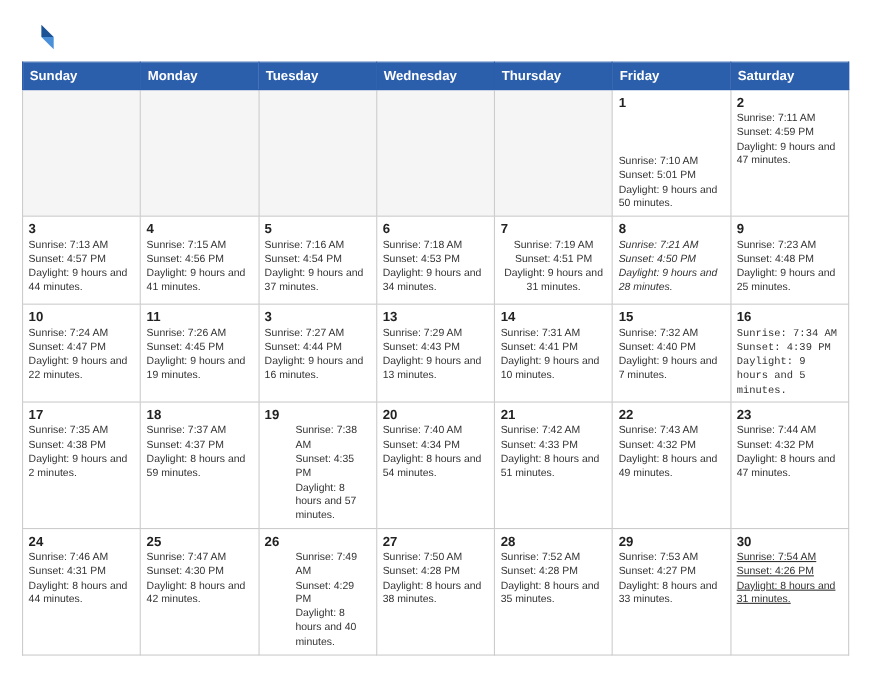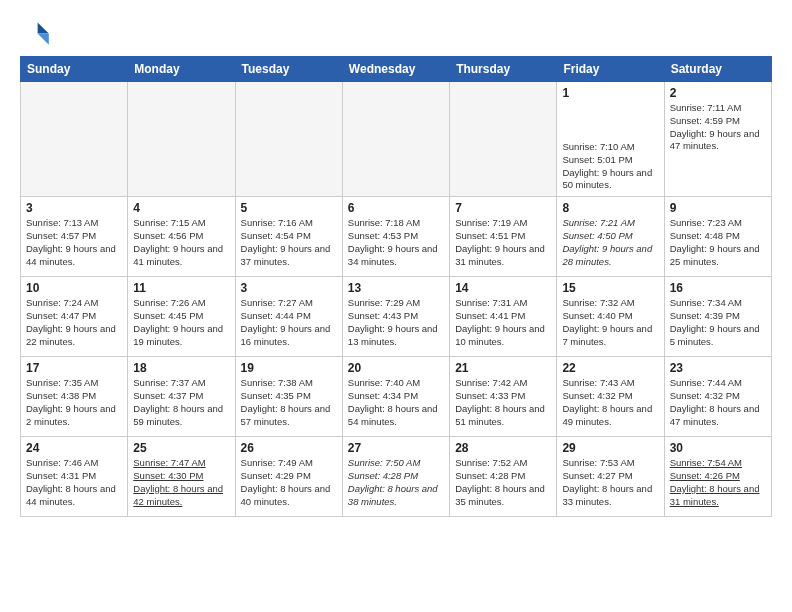--- a/index.html
+++ b/index.html
@@ -156,21 +156,21 @@
 Daylight: 9 hours and 37 minutes.</div>
           </td>
           <td>
             <span class="day-number">6</span>
             <div class="day-info" style="white-space: pre-line;">Sunrise: 7:18 AM
 Sunset: 4:53 PM
 Daylight: 9 hours and 34 minutes.</div>
           </td>
           <td>
             <span class="day-number">7</span>
-            <div class="day-info" style="white-space: pre-line;">Sunrise: 7:19 AM
+            <div class="day-info" style="white-space: pre-line; text-align: center;">Sunrise: 7:19 AM
 Sunset: 4:51 PM
 Daylight: 9 hours and 31 minutes.</div>
           </td>
           <td>
             <span class="day-number">8</span>
             <div class="day-info" style="white-space: pre-line; font-style: italic;">Sunrise: 7:21 AM
 Sunset: 4:50 PM
 Daylight: 9 hours and 28 minutes.</div>
           </td>
           <td>
@@ -212,41 +212,41 @@
 Daylight: 9 hours and 10 minutes.</div>
           </td>
           <td>
             <span class="day-number">15</span>
             <div class="day-info" style="white-space: pre-line;">Sunrise: 7:32 AM
 Sunset: 4:40 PM
 Daylight: 9 hours and 7 minutes.</div>
           </td>
           <td>
             <span class="day-number">16</span>
-            <div class="day-info" style="white-space: pre-line;">Sunrise: 7:34 AM
+            <div class="day-info" style="white-space: pre-line; font-family: Liberation Mono, monospace;">Sunrise: 7:34 AM
 Sunset: 4:39 PM
 Daylight: 9 hours and 5 minutes.</div>
           </td>
         </tr>
         <tr>
           <td>
             <span class="day-number">17</span>
             <div class="day-info" style="white-space: pre-line;">Sunrise: 7:35 AM
 Sunset: 4:38 PM
 Daylight: 9 hours and 2 minutes.</div>
           </td>
           <td>
             <span class="day-number">18</span>
             <div class="day-info" style="white-space: pre-line;">Sunrise: 7:37 AM
 Sunset: 4:37 PM
 Daylight: 8 hours and 59 minutes.</div>
           </td>
           <td>
             <span class="day-number">19</span>
-            <div class="day-info" style="white-space: pre-line;">Sunrise: 7:38 AM
+            <div class="day-info" style="white-space: pre-line; margin-left: 28px;">Sunrise: 7:38 AM
 Sunset: 4:35 PM
 Daylight: 8 hours and 57 minutes.</div>
           </td>
           <td>
             <span class="day-number">20</span>
             <div class="day-info" style="white-space: pre-line;">Sunrise: 7:40 AM
 Sunset: 4:34 PM
 Daylight: 8 hours and 54 minutes.</div>
           </td>
           <td>
@@ -270,33 +270,33 @@
         </tr>
         <tr>
           <td>
             <span class="day-number">24</span>
             <div class="day-info" style="white-space: pre-line;">Sunrise: 7:46 AM
 Sunset: 4:31 PM
 Daylight: 8 hours and 44 minutes.</div>
           </td>
           <td>
             <span class="day-number">25</span>
-            <div class="day-info" style="white-space: pre-line; text-decoration: underline;">Sunrise: 7:47 AM
+            <div class="day-info" style="white-space: pre-line;">Sunrise: 7:47 AM
 Sunset: 4:30 PM
 Daylight: 8 hours and 42 minutes.</div>
           </td>
           <td>
             <span class="day-number">26</span>
-            <div class="day-info" style="white-space: pre-line;">Sunrise: 7:49 AM
+            <div class="day-info" style="white-space: pre-line; margin-left: 28px;">Sunrise: 7:49 AM
 Sunset: 4:29 PM
 Daylight: 8 hours and 40 minutes.</div>
           </td>
           <td>
             <span class="day-number">27</span>
-            <div class="day-info" style="white-space: pre-line; font-style: italic;">Sunrise: 7:50 AM
+            <div class="day-info" style="white-space: pre-line;">Sunrise: 7:50 AM
 Sunset: 4:28 PM
 Daylight: 8 hours and 38 minutes.</div>
           </td>
           <td>
             <span class="day-number">28</span>
             <div class="day-info" style="white-space: pre-line;">Sunrise: 7:52 AM
 Sunset: 4:28 PM
 Daylight: 8 hours and 35 minutes.</div>
           </td>
           <td>

